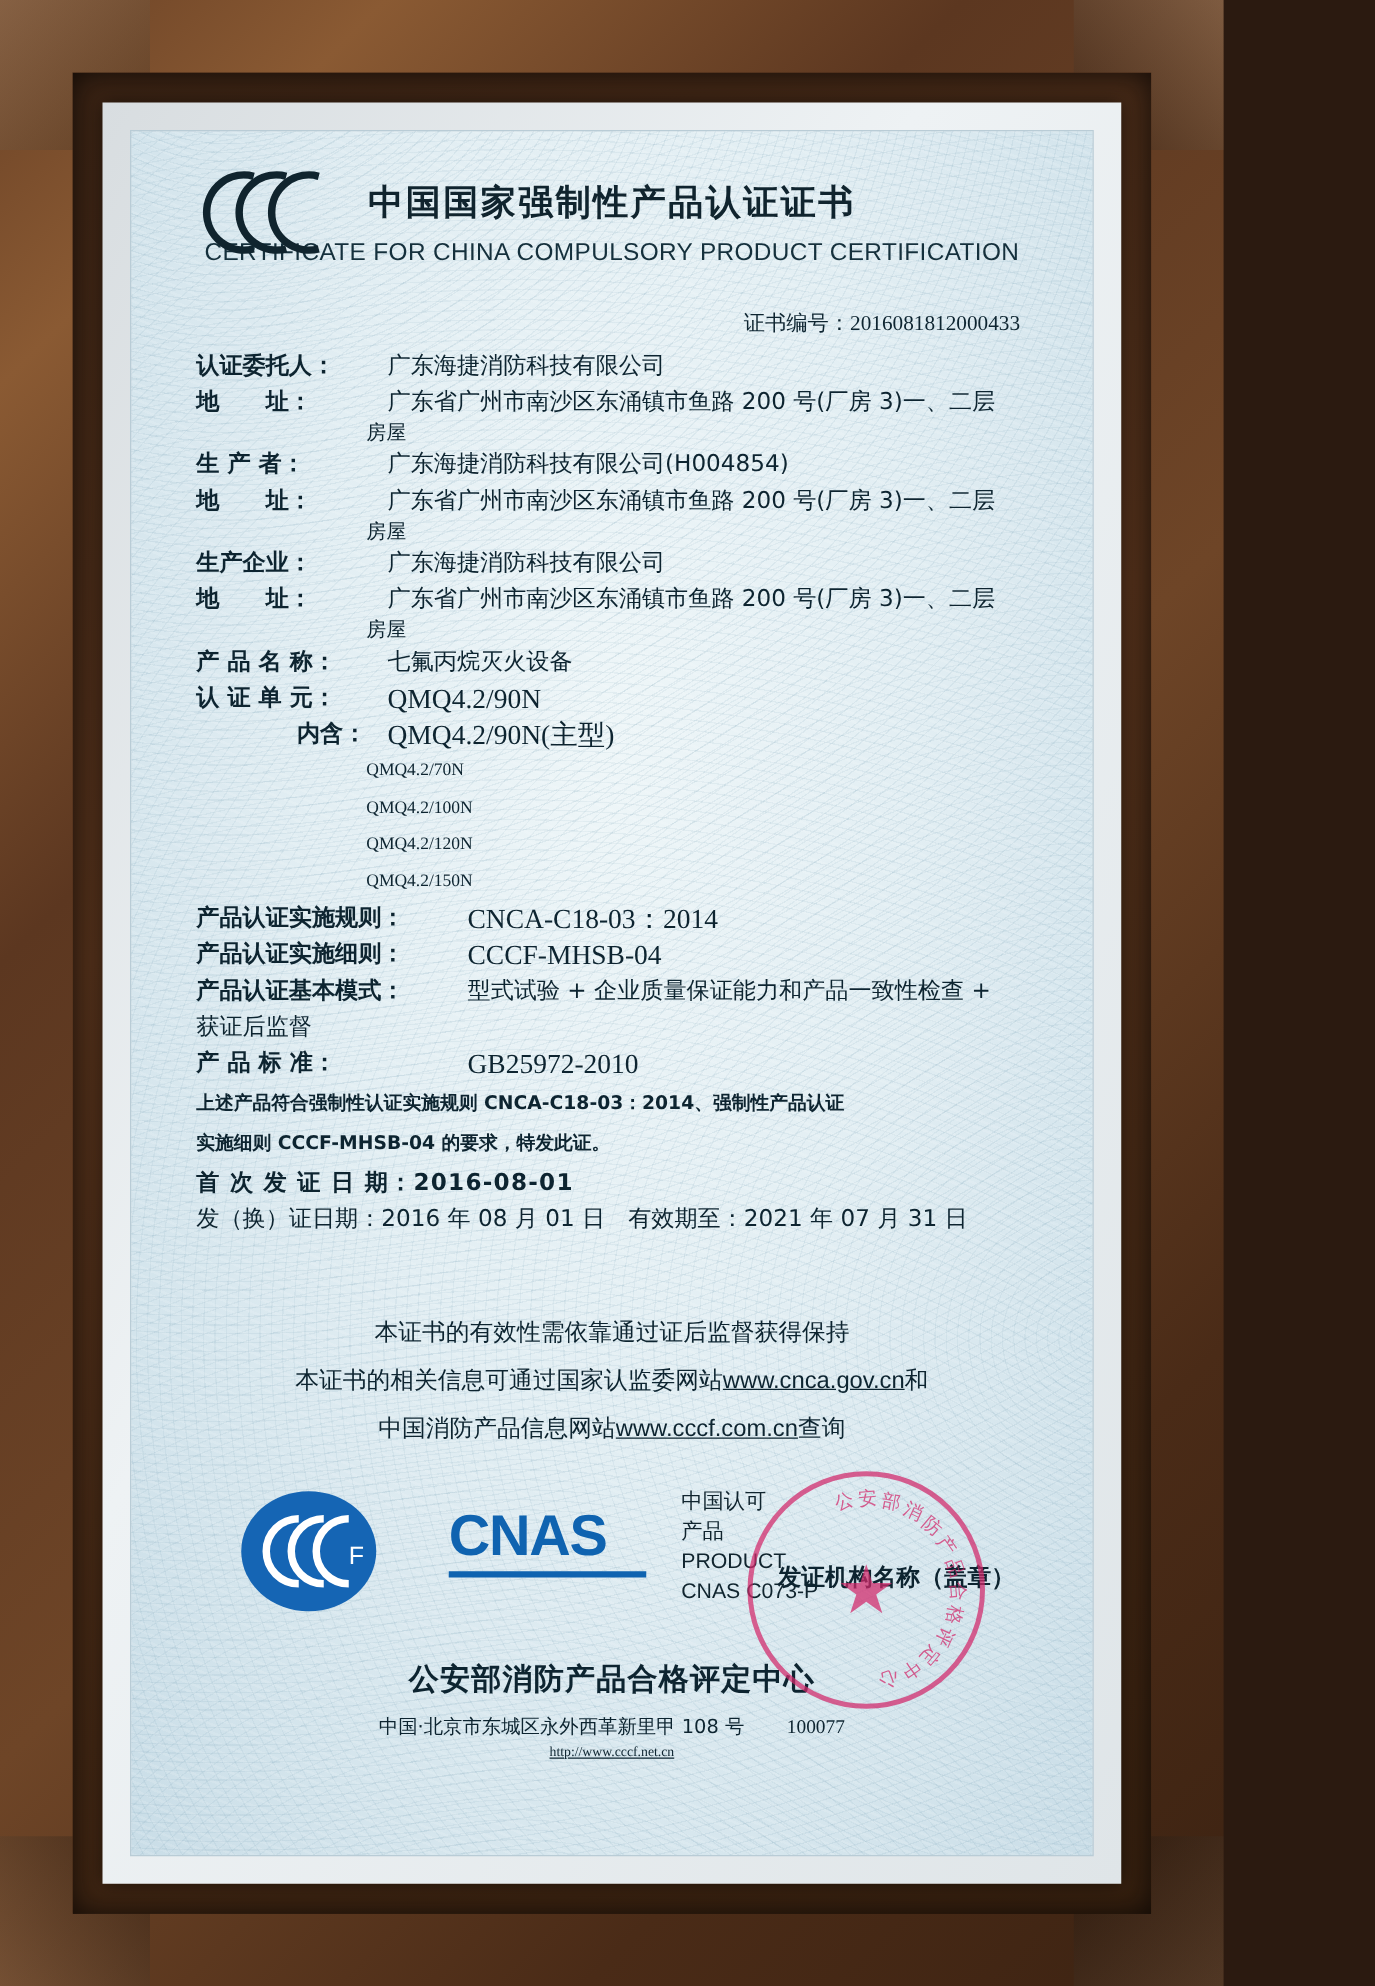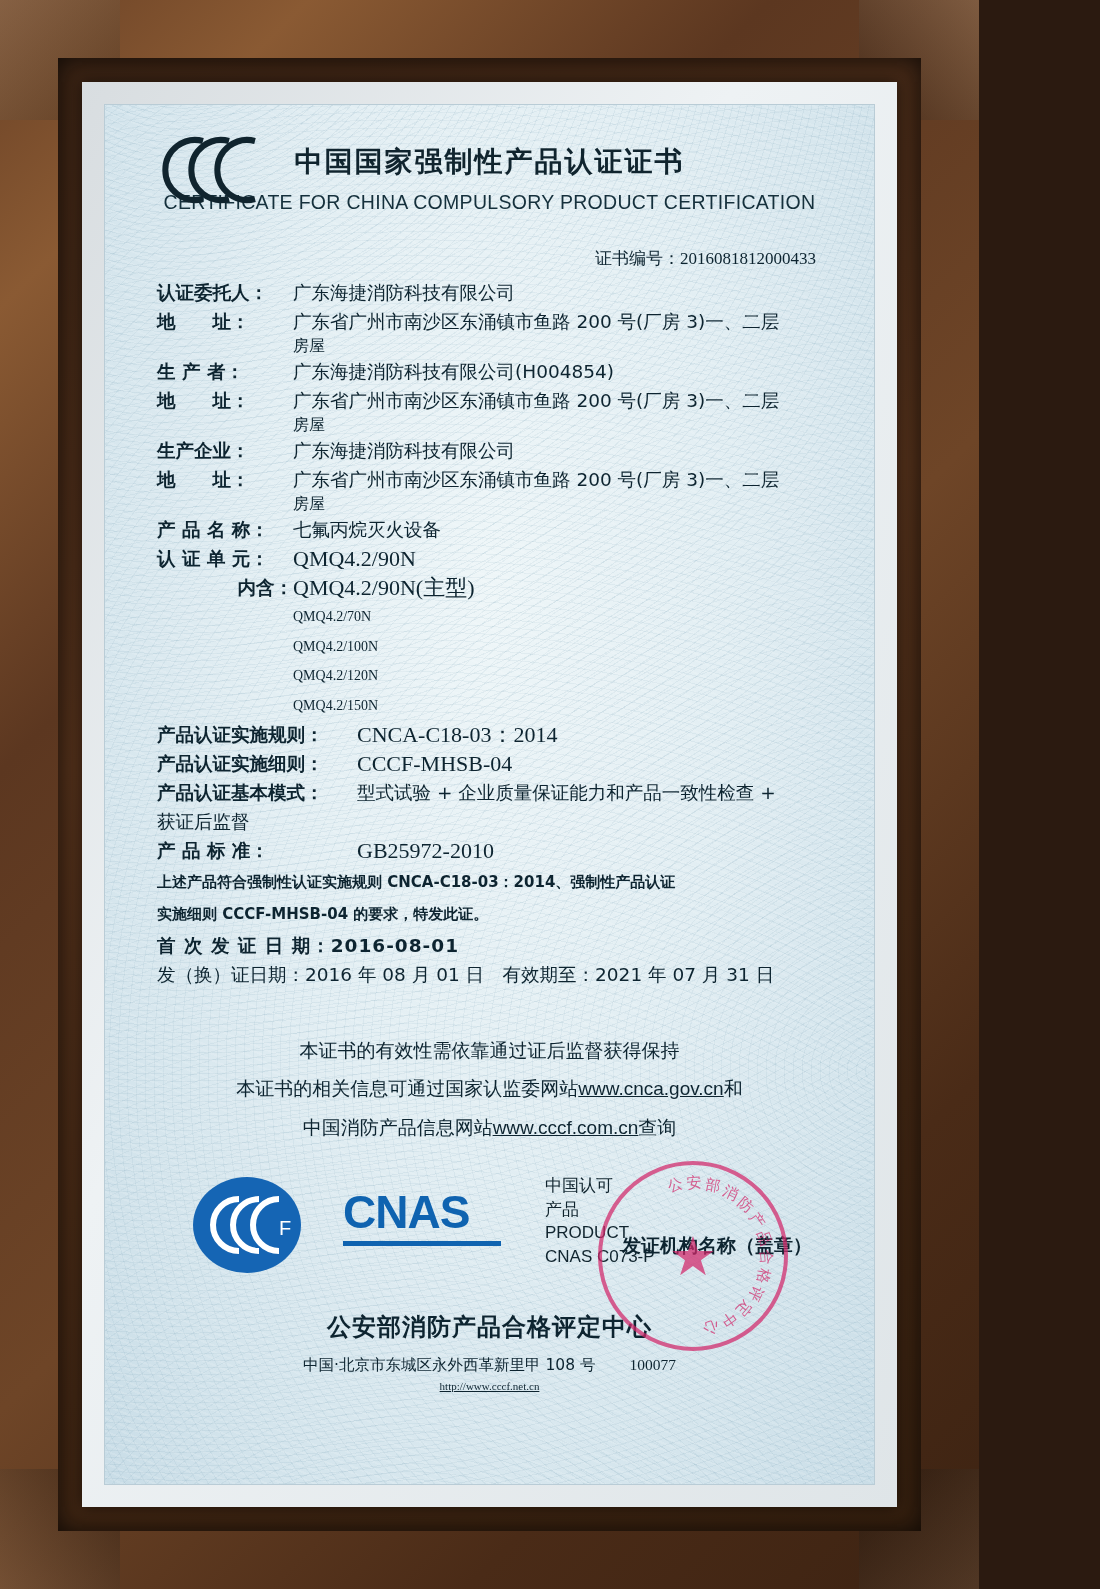--- a/index.html
+++ b/index.html
@@ -109,20 +109,21 @@
   .cert-no .num { font-family: "Liberation Serif", serif; font-size: 17px; }
 
   
   .rows { margin-top: 8px; padding-left: 22px; padding-right: 10px; }
   .row {
     display: flex;
     align-items: flex-start;
     font-size: 18.5px;
     line-height: 29px;
     font-family: "DejaVu Sans", "Liberation Sans", sans-serif;
+    gap: 17px;
   }
   .lbl {
     width: 136px;
     flex: 0 0 136px;
     font-weight: bold;
     letter-spacing: 0px;
     white-space: pre;
   }
   .val { flex: 1; }
   .val.serif { font-family: "Liberation Serif", serif; font-size: 22px; }
@@ -144,42 +145,42 @@
     letter-spacing: 1px;
     font-family: "DejaVu Sans", "Liberation Sans", sans-serif;
   }
   .issue-line {
     font-size: 18.5px;
     margin-top: 4px;
     font-family: "DejaVu Sans", "Liberation Sans", sans-serif;
   }
 
   
-  .notes { margin-top: 44px; text-align: center; }
+  .notes { margin-top: 60px; text-align: center; }
   .note {
     font-size: 19px;
     line-height: 38px;
     font-family: "DejaVu Sans", "Liberation Sans", sans-serif;
   }
   .link { text-decoration: underline; font-family: "Liberation Sans", sans-serif; }
 
   
   .logos {
     position: relative;
     margin-top: 22px;
     height: 118px;
   }
   .cccf-badge {
     position: absolute; left: 58px; top: 8px;
     width: 108px; height: 96px;
     border-radius: 50%;
     background: #1565b4;
     display: flex; align-items: center; justify-content: center;
   }
-  .cnas { position: absolute; left: 208px; top: 16px; }
+  .cnas { position: absolute; left: 224px; top: 16px; }
   .cnas-text {
     font-family: "Liberation Sans", sans-serif;
     font-weight: bold;
     font-size: 46px;
     color: #0f63b0;
     letter-spacing: -1px;
   }
   .cnas-bar {
     height: 5px; background: #0f63b0; width: 158px; margin-top: 2px;
   }

